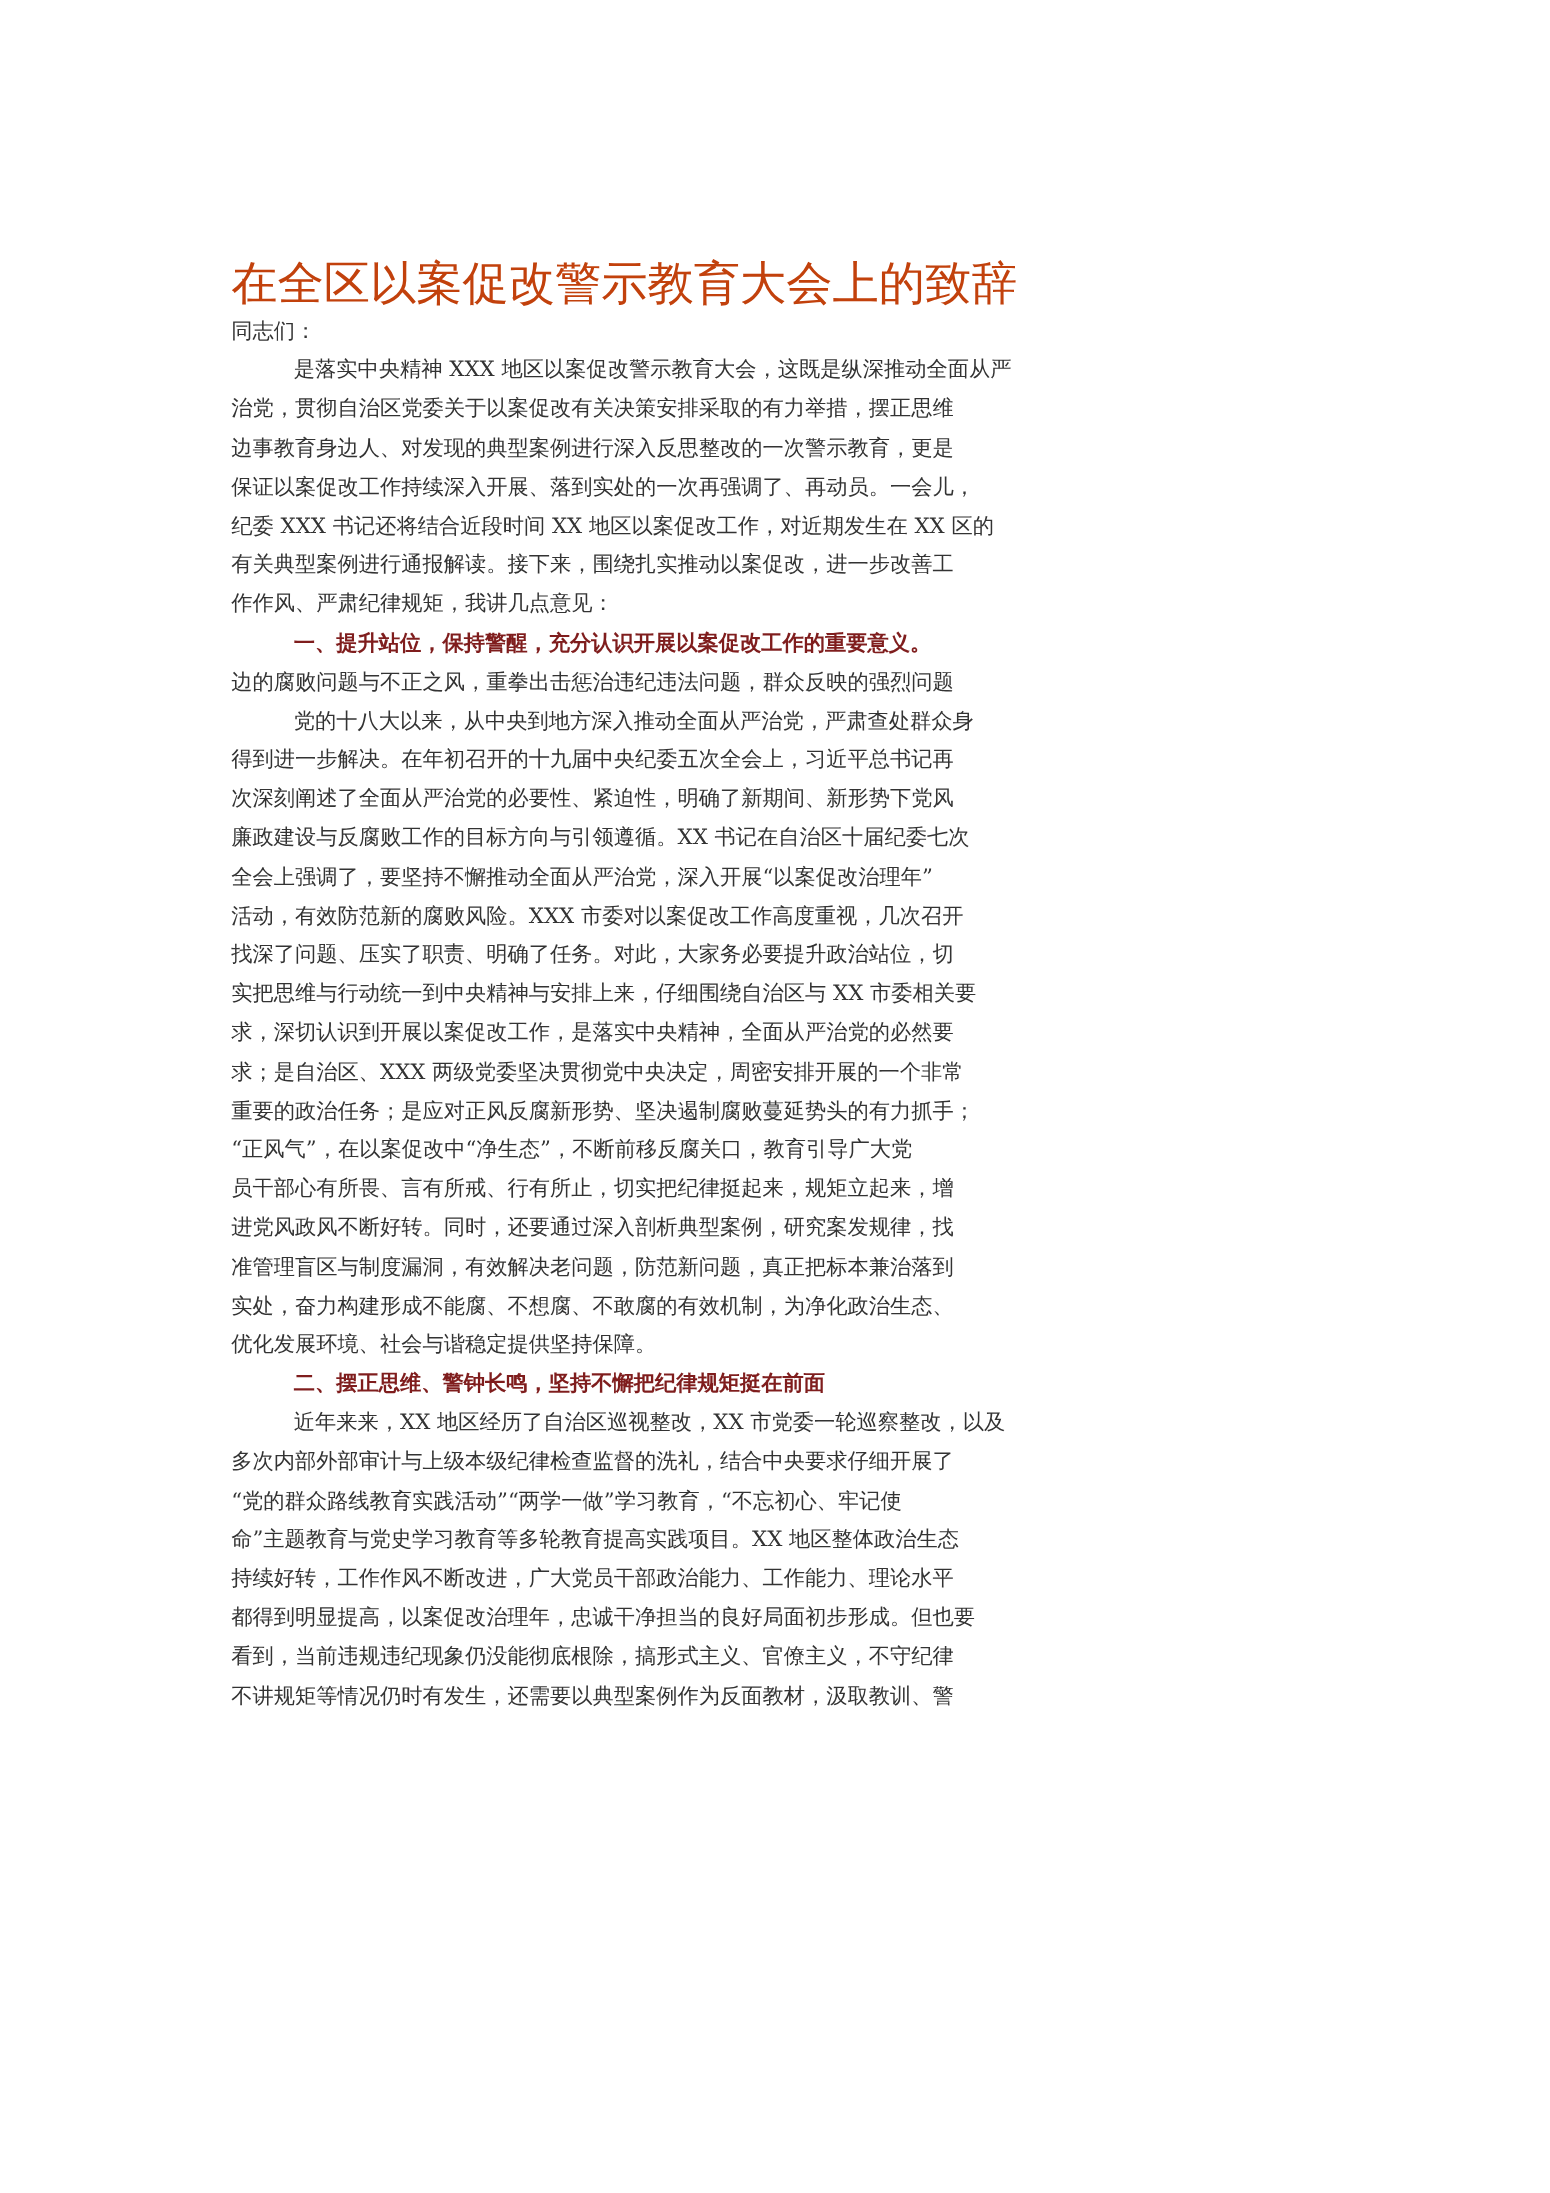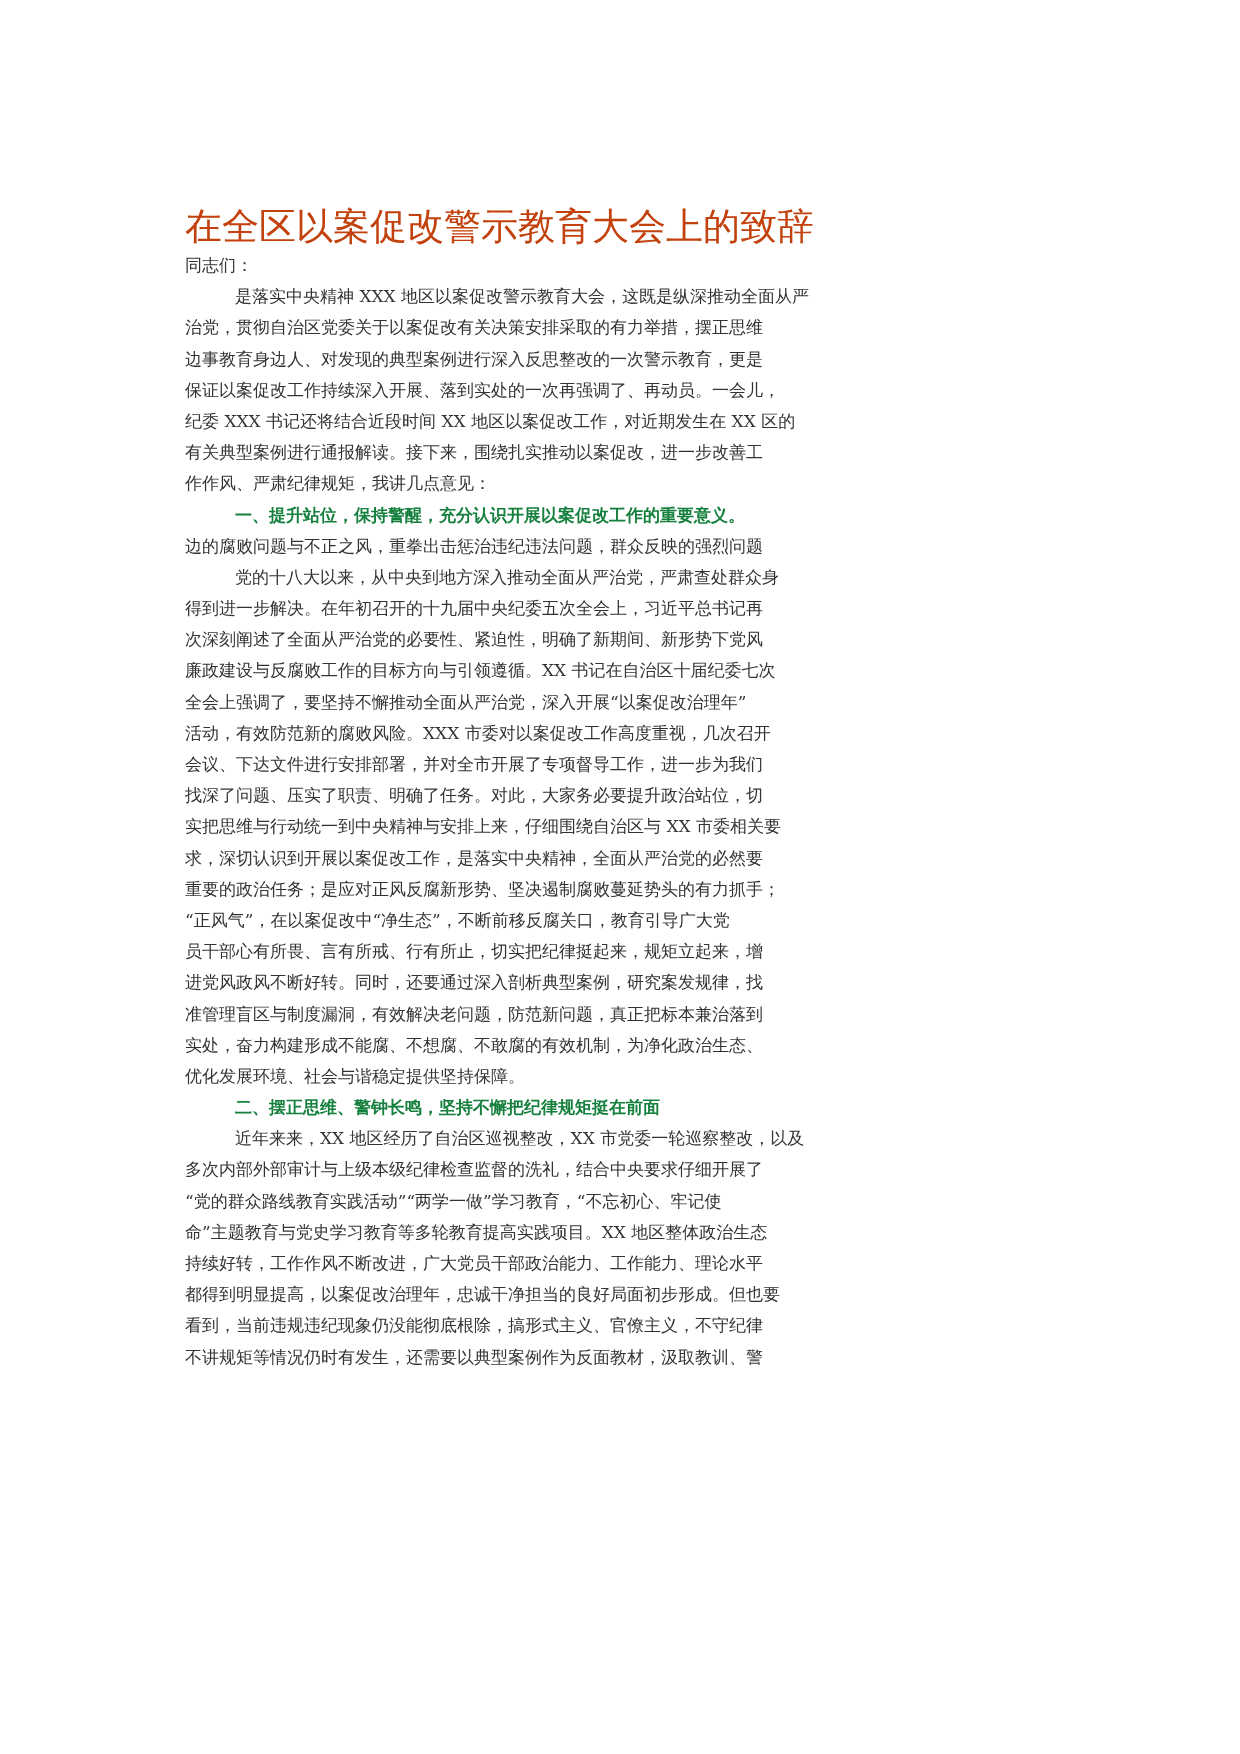--- a/index.html
+++ b/index.html
@@ -14,21 +14,21 @@
   .body {
     position: absolute; left: 185px; top: 250px; width: 860px;
     font-family: "DejaVu Serif", "Liberation Serif", serif;
     font-size: 17px; color: #333333;
   }
   .line {
     display: block; height: 31.2px; line-height: 31.2px; white-space: nowrap;
     overflow: visible;
   }
   .indent { padding-left: 50px; }
-  .bold { font-weight: bold; font-family: "DejaVu Sans", "Liberation Sans", sans-serif; color: #15803d; }
+  .bold { font-weight: bold; font-family: "DejaVu Sans", "Liberation Sans", sans-serif; color: #7f1d1d; }
 </style>
 </head>
 <body>
 
 <div class="page">
   <div class="title">在全区以案促改警示教育大会上的致辞</div>
 
   <div class="body">
     <span class="line">同志们：</span>
 
@@ -45,24 +45,24 @@
     <span class="line indent bold">一、提升站位，保持警醒，充分认识开展以案促改工作的重要意义。</span>
 
     <div>
       <span class="line">边的腐败问题与不正之风，重拳出击惩治违纪违法问题，群众反映的强烈问题</span>
       <span class="line indent">党的十八大以来，从中央到地方深入推动全面从严治党，严肃查处群众身</span>
       <span class="line">得到进一步解决。在年初召开的十九届中央纪委五次全会上，习近平总书记再</span>
       <span class="line">次深刻阐述了全面从严治党的必要性、紧迫性，明确了新期间、新形势下党风</span>
       <span class="line">廉政建设与反腐败工作的目标方向与引领遵循。XX 书记在自治区十届纪委七次</span>
       <span class="line">全会上强调了，要坚持不懈推动全面从严治党，深入开展“以案促改治理年”</span>
       <span class="line">活动，有效防范新的腐败风险。XXX 市委对以案促改工作高度重视，几次召开</span>
-      <span class="line">会议、下达文件进行安排部署，并对全市开展了专项督导工作，进一步为我们</span>
       <span class="line">找深了问题、压实了职责、明确了任务。对此，大家务必要提升政治站位，切</span>
       <span class="line">实把思维与行动统一到中央精神与安排上来，仔细围绕自治区与 XX 市委相关要</span>
       <span class="line">求，深切认识到开展以案促改工作，是落实中央精神，全面从严治党的必然要</span>
+      <span class="line">求；是自治区、XXX 两级党委坚决贯彻党中央决定，周密安排开展的一个非常</span>
       <span class="line">重要的政治任务；是应对正风反腐新形势、坚决遏制腐败蔓延势头的有力抓手；</span>
       <span class="line">“正风气”，在以案促改中“净生态”，不断前移反腐关口，教育引导广大党</span>
       <span class="line">员干部心有所畏、言有所戒、行有所止，切实把纪律挺起来，规矩立起来，增</span>
       <span class="line">进党风政风不断好转。同时，还要通过深入剖析典型案例，研究案发规律，找</span>
       <span class="line">准管理盲区与制度漏洞，有效解决老问题，防范新问题，真正把标本兼治落到</span>
       <span class="line">实处，奋力构建形成不能腐、不想腐、不敢腐的有效机制，为净化政治生态、</span>
       <span class="line">优化发展环境、社会与谐稳定提供坚持保障。</span>
     </div>
 
     <span class="line indent bold">二、摆正思维、警钟长鸣，坚持不懈把纪律规矩挺在前面</span>

